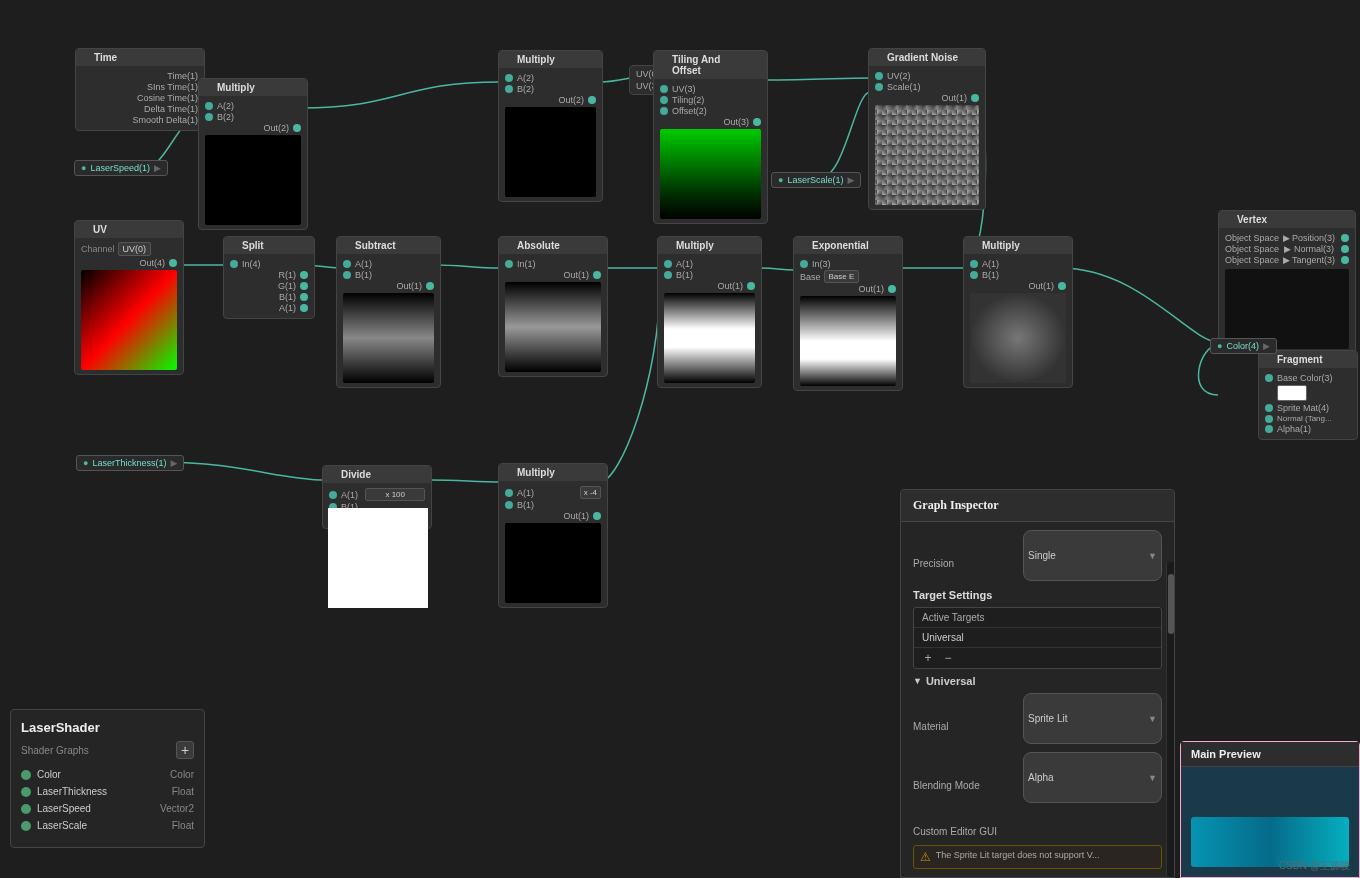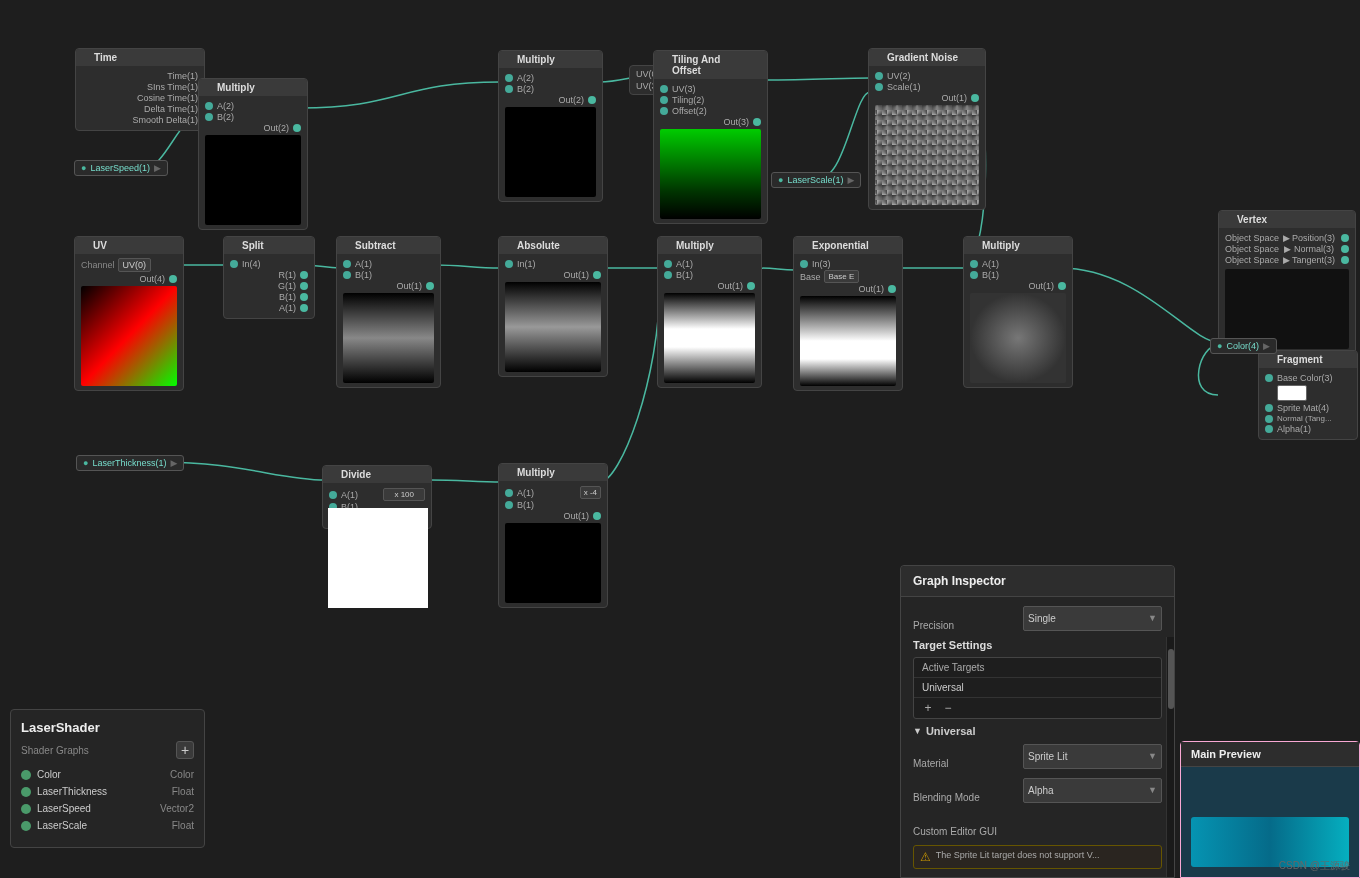--- a/index.html
+++ b/index.html
@@ -148,20 +148,21 @@
       padding: 0;
     }
     #graph-inspector .inspector-title {
       background: #2d2d2d;
       padding: 8px 12px;
       font-size: 12px;
       color: #eee;
       font-weight: bold;
       border-radius: 4px 4px 0 0;
       border-bottom: 1px solid #444;
+      font-family: Liberation Serif, serif;
     }
     #graph-inspector .inspector-body {
       padding: 8px 12px;
     }
     .inspector-row {
       display: flex;
       align-items: center;
       margin-bottom: 8px;
     }
     .inspector-label {
@@ -173,24 +174,24 @@
     .inspector-label-bold {
       color: #ddd;
       font-size: 11px;
       font-weight: bold;
       margin-bottom: 6px;
     }
     .inspector-select {
       flex: 1;
       background: #3a3a3a;
       border: 1px solid #555;
-      border-radius: 2px;
+      border-radius: 8px;
       color: #ccc;
       font-size: 10px;
-      padding: 6px 4px;
+      padding: 19px 4px;
       display: flex;
       align-items: center;
       justify-content: space-between;
       cursor: pointer;
     }
     .select-arrow {
       color: #888;
       font-size: 9px;
     }
 
@@ -454,21 +455,21 @@
       <div class="canvas-noise node-preview" style="height:100px;border-radius:2px;margin-top:2px;background:#666;background-image:none;position:relative;overflow:hidden;">
         <div style="position:absolute;inset:0;background:repeating-conic-gradient(#aaa 0%,#444 25%,#888 50%,#333 75%) center/10px 10px;"></div>
       </div>
     </div>
   </div>
 
   <div style="position:absolute;left:771px;top:172px;background:#2a2a2a;border:1px solid #555;border-radius:3px;padding:2px 6px;font-size:9px;color:#7dc;display:flex;align-items:center;">
     <span style="color:#4ab8a0;margin-right:4px;">●</span>LaserScale(1)<span style="margin-left:4px;color:#666;">▶</span>
   </div>
 
-  <div class="node" style="left:74px;top:236px;width:110px;">
+  <div class="node" style="left:74px;top:220px;width:110px;">
     <div class="node-header">UV</div>
     <div class="node-body">
       <div style="display:flex;align-items:center;font-size:9px;margin-bottom:2px;">
         <span style="color:#888;margin-right:3px;">Channel</span>
         <span style="background:#3a3a3a;border:1px solid #555;padding:1px 4px;border-radius:2px;font-size:9px;color:#ccc;">UV(0)</span>
       </div>
       <div style="display:flex;align-items:center;justify-content:flex-end;font-size:9px;color:#aaa;margin:1px 0;">Out(4)<span class="port-dot port-dot-right" style="background:#4ab8a0;"></span></div>
       <div class="node-preview" style="height:100px;border-radius:2px;margin-top:2px;background:linear-gradient(to bottom right,#000 0%,#ff0000 50%,#00ff00 100%);"></div>
     </div>
   </div>
@@ -584,21 +585,21 @@
 
   <div style="position:absolute;left:76px;top:455px;background:#2a2a2a;border:1px solid #555;border-radius:3px;padding:2px 6px;font-size:9px;color:#7dc;display:flex;align-items:center;">
     <span style="color:#4ab8a0;margin-right:4px;">●</span>LaserThickness(1)<span style="margin-left:4px;color:#666;">▶</span>
   </div>
 
   <div class="node" style="left:322px;top:465px;width:110px;">
     <div class="node-header">Divide</div>
     <div class="node-body">
       <div style="display:flex;align-items:center;font-size:9px;color:#aaa;margin:1px 0;">
         <span class="port-dot"></span>A(1)
-        <span style="margin-left:auto;background:#3a3a3a;border:1px solid #555;padding:1px 10px;border-radius:2px;font-size:8px;color:#ccc;">x 100</span>
+        <span style="margin-left:auto;background:#3a3a3a;border:1px solid #555;padding:1px 19px;border-radius:2px;font-size:8px;color:#ccc;">x 100</span>
       </div>
       <div class="node-port"><span class="port-dot"></span>B(1)</div>
       <div style="display:flex;align-items:center;justify-content:flex-end;font-size:9px;color:#aaa;margin:1px 0;">Out(1)<span class="port-dot port-dot-right" style="background:#4ab8a0;"></span></div>
     </div>
   </div>
 
   <div class="node" style="left:498px;top:463px;width:110px;">
     <div class="node-header">Multiply</div>
     <div class="node-body">
       <div style="display:flex;align-items:center;font-size:9px;color:#aaa;margin:1px 0;">

